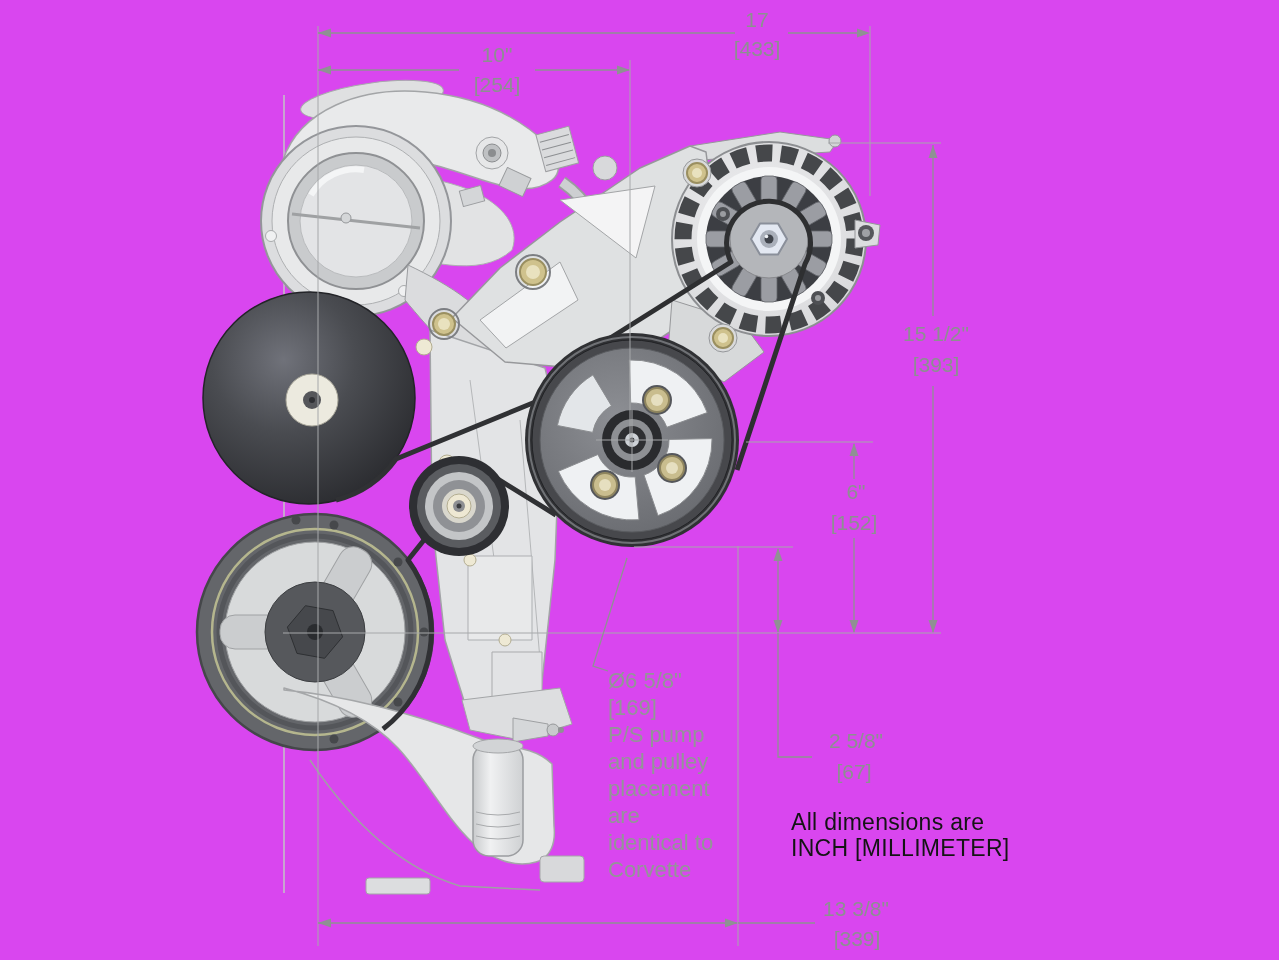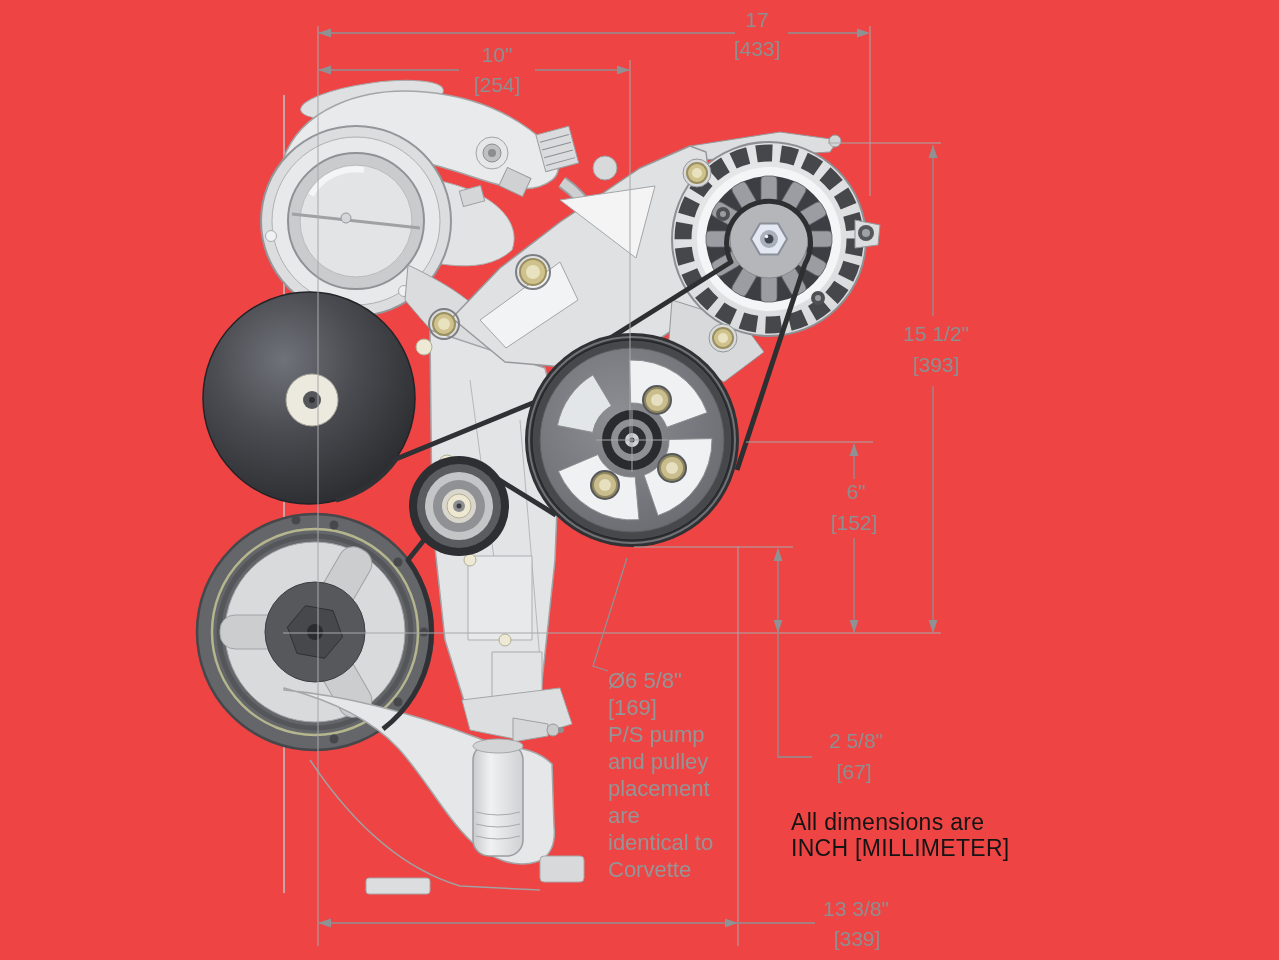--- a/index.html
+++ b/index.html
@@ -1,16 +1,16 @@
 <!DOCTYPE html>
 <html><head>
 <meta charset="utf-8">
 <style>
   html,body{margin:0;padding:0;background:#ffffff;}
-  .stage{position:relative;width:1279px;height:960px;background:#ef4444;overflow:hidden;}
+  .stage{position:relative;width:1279px;height:960px;background:#d946ef;overflow:hidden;}
   svg{display:block;}
   text{font-family:"Liberation Sans","DejaVu Sans",sans-serif;}
   .dimtxt{fill:#8d8f91;font-size:21px;}
   .callouttxt{fill:#939597;font-size:22px;}
   .notetxt{fill:#141414;font-size:23px;letter-spacing:.3px;}
   .dimline{stroke:#8f9193;stroke-width:1.3;fill:none;}
   .extline{stroke:#a6a8aa;stroke-width:1;fill:none;}
   .arrow{fill:#8f9193;stroke:none;}
 </style>
 </head>

